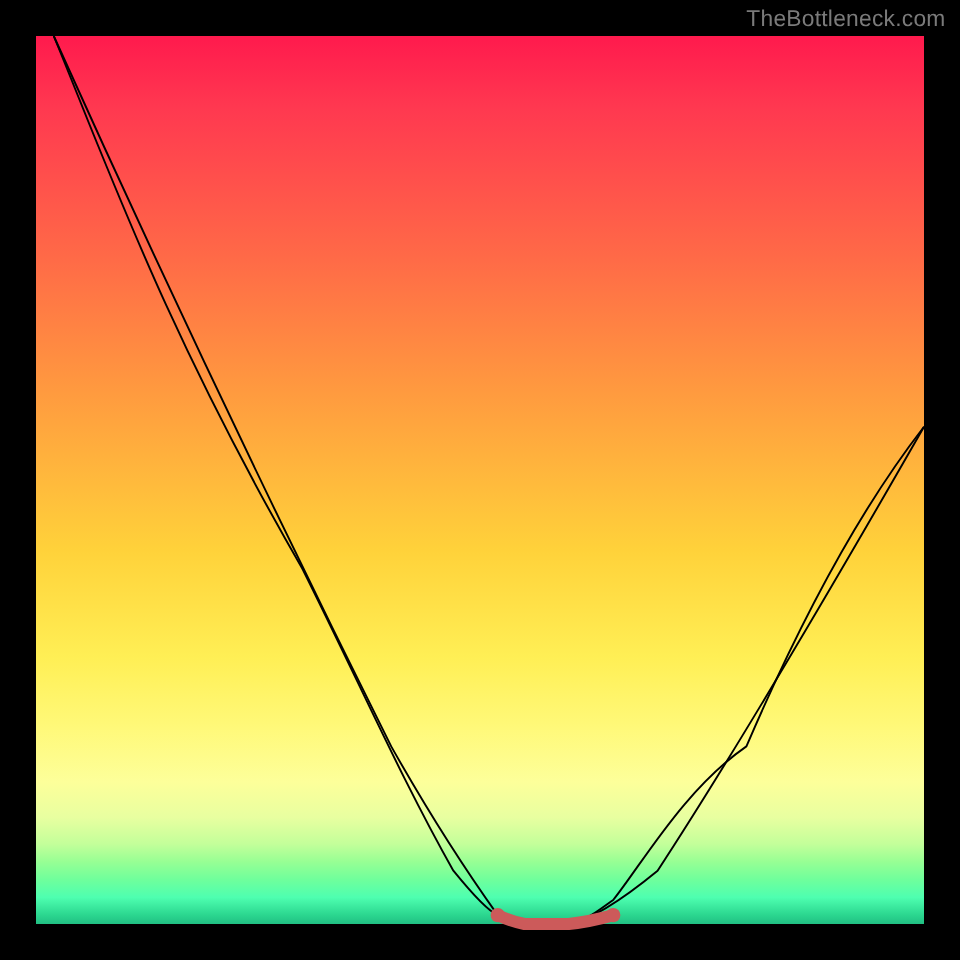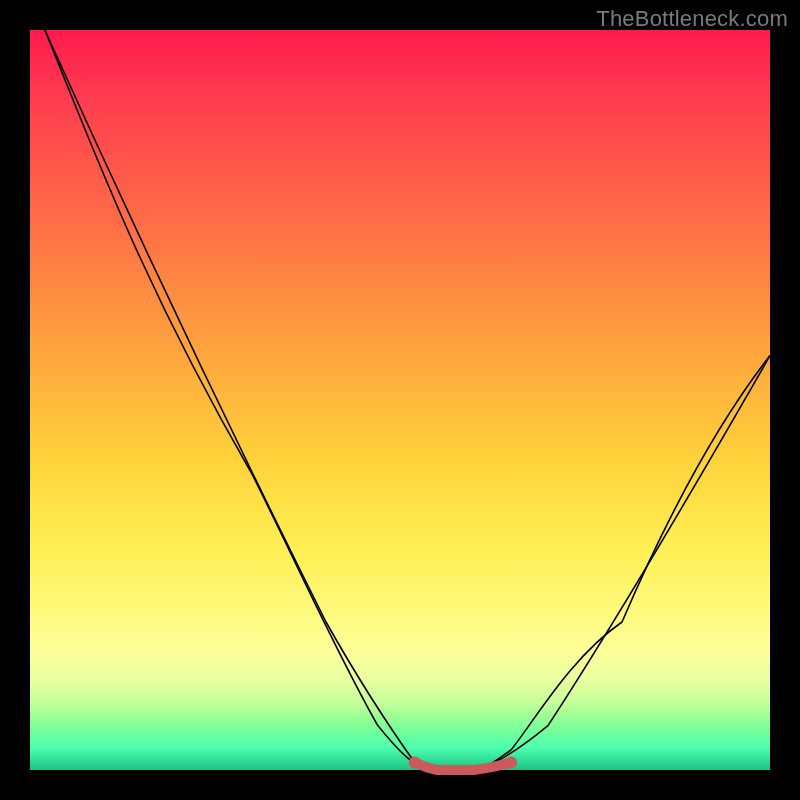--- a/index.html
+++ b/index.html
@@ -42,21 +42,21 @@
       #4effb0 97%,
       #2bd68f 99%,
       #21bf83 100%
     );
   }
   .watermark {
     position: absolute;
     top: 6px;
     right: 12px;
     color: #7a7a7a;
-    font-size: 22px;
+    font-size: 19px;
     font-weight: 500;
     letter-spacing: 0.2px;
     user-select: none;
   }
   svg.curves {
     position: absolute;
     left: 30px;
     top: 30px;
     width: 740px;
     height: 740px;

